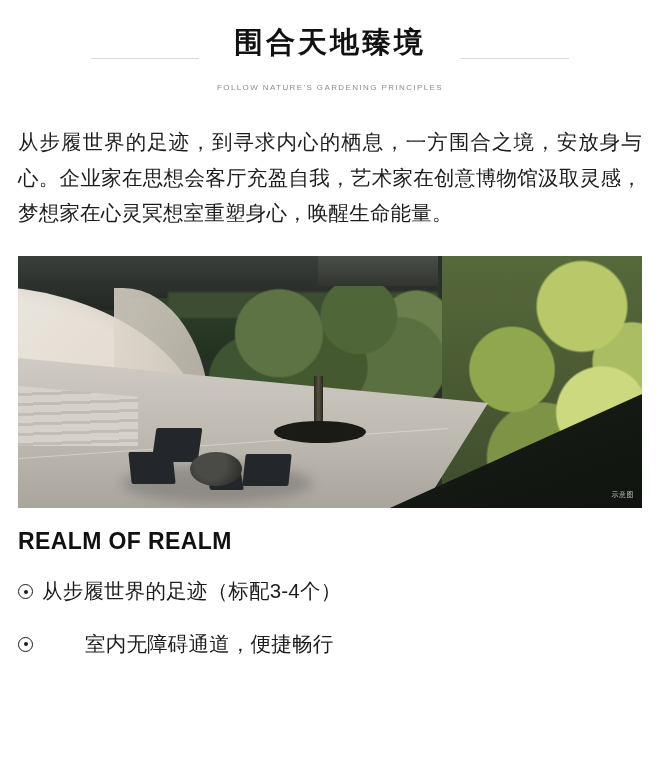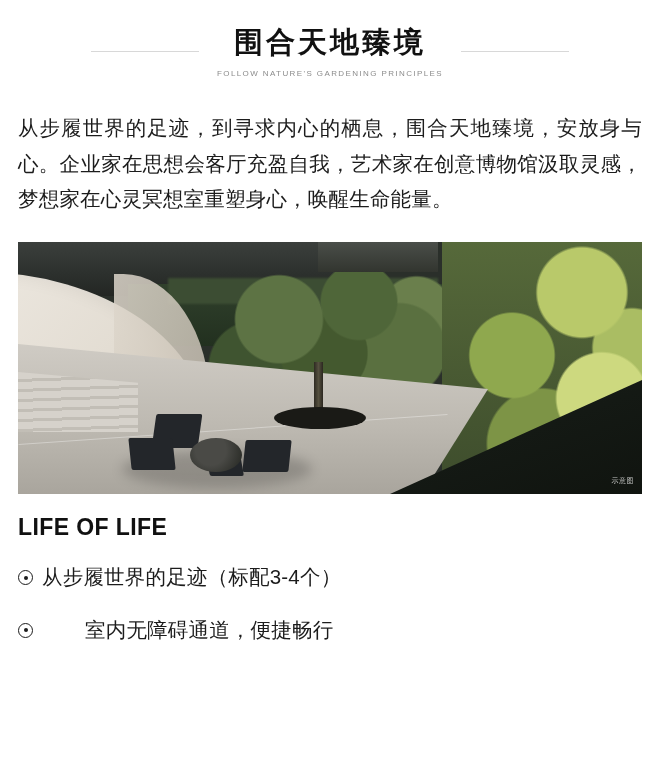--- a/index.html
+++ b/index.html
@@ -46,21 +46,21 @@
     font-family: "Liberation Serif", serif;
     font-size: 29px;
     font-weight: 700;
     letter-spacing: 3px;
     color: #111;
     line-height: 1.25;
     margin: 0;
     white-space: nowrap;
   }
   .subtitle {
-    margin-top: 9px;
+    margin-top: 23px;
     font-size: 8px;
     letter-spacing: 1.4px;
     color: #8c8c8c;
     font-family: "Liberation Sans", sans-serif;
     text-transform: uppercase;
   }
 
   
   .para {
     margin: 30px 18px 0 18px;
@@ -286,21 +286,21 @@
 
 <div class="page">
 
   <div class="header">
     <div class="title-wrap">
       <h1 class="main-title">围合天地臻境</h1>
       <div class="subtitle">FOLLOW NATURE'S GARDENING PRINCIPLES</div>
     </div>
   </div>
 
-  <p class="para">从步履世界的足迹，到寻求内心的栖息，围合天地臻境，安放身与心。企业家在思想会客厅充盈自我，艺术家在创意博物馆汲取灵感，梦想家在心灵冥想室重塑身心，唤醒生命能量。</p>
+  <p class="para">从步履世界的足迹，到寻求内心的栖息，一方围合之境，安放身与心。企业家在思想会客厅充盈自我，艺术家在创意博物馆汲取灵感，梦想家在心灵冥想室重塑身心，唤醒生命能量。</p>
 
   <div class="photo-wrap">
     <div class="photo">
       <div class="ph-roof"></div>
       <div class="ph-roof2"></div>
       <div class="ph-hedge"></div>
       <div class="ph-hedge2"></div>
       <div class="ph-canopy"></div>
       <div class="ph-right-foliage"></div>
       <div class="ph-wall"></div>
@@ -314,21 +314,21 @@
       <div class="ph-shadow"></div>
       <div class="chair chair-a"></div>
       <div class="chair chair-b"></div>
       <div class="chair chair-c"></div>
       <div class="chair chair-d"></div>
       <div class="table-round"></div>
     </div>
     <div class="photo-credit">示意图</div>
   </div>
 
-  <h2 class="section-heading">LIFE OF LIFE</h2>
+  <h2 class="section-heading">REALM OF REALM</h2>
 
   <ul class="features">
     <li class="feature">
       <span class="bullet"></span>
       <span>从步履世界的足迹（标配3-4个）</span>
     </li>
     <li class="feature">
       <span class="bullet"></span>
       <span>室内无障碍通道，便捷畅行</span>
     </li>

